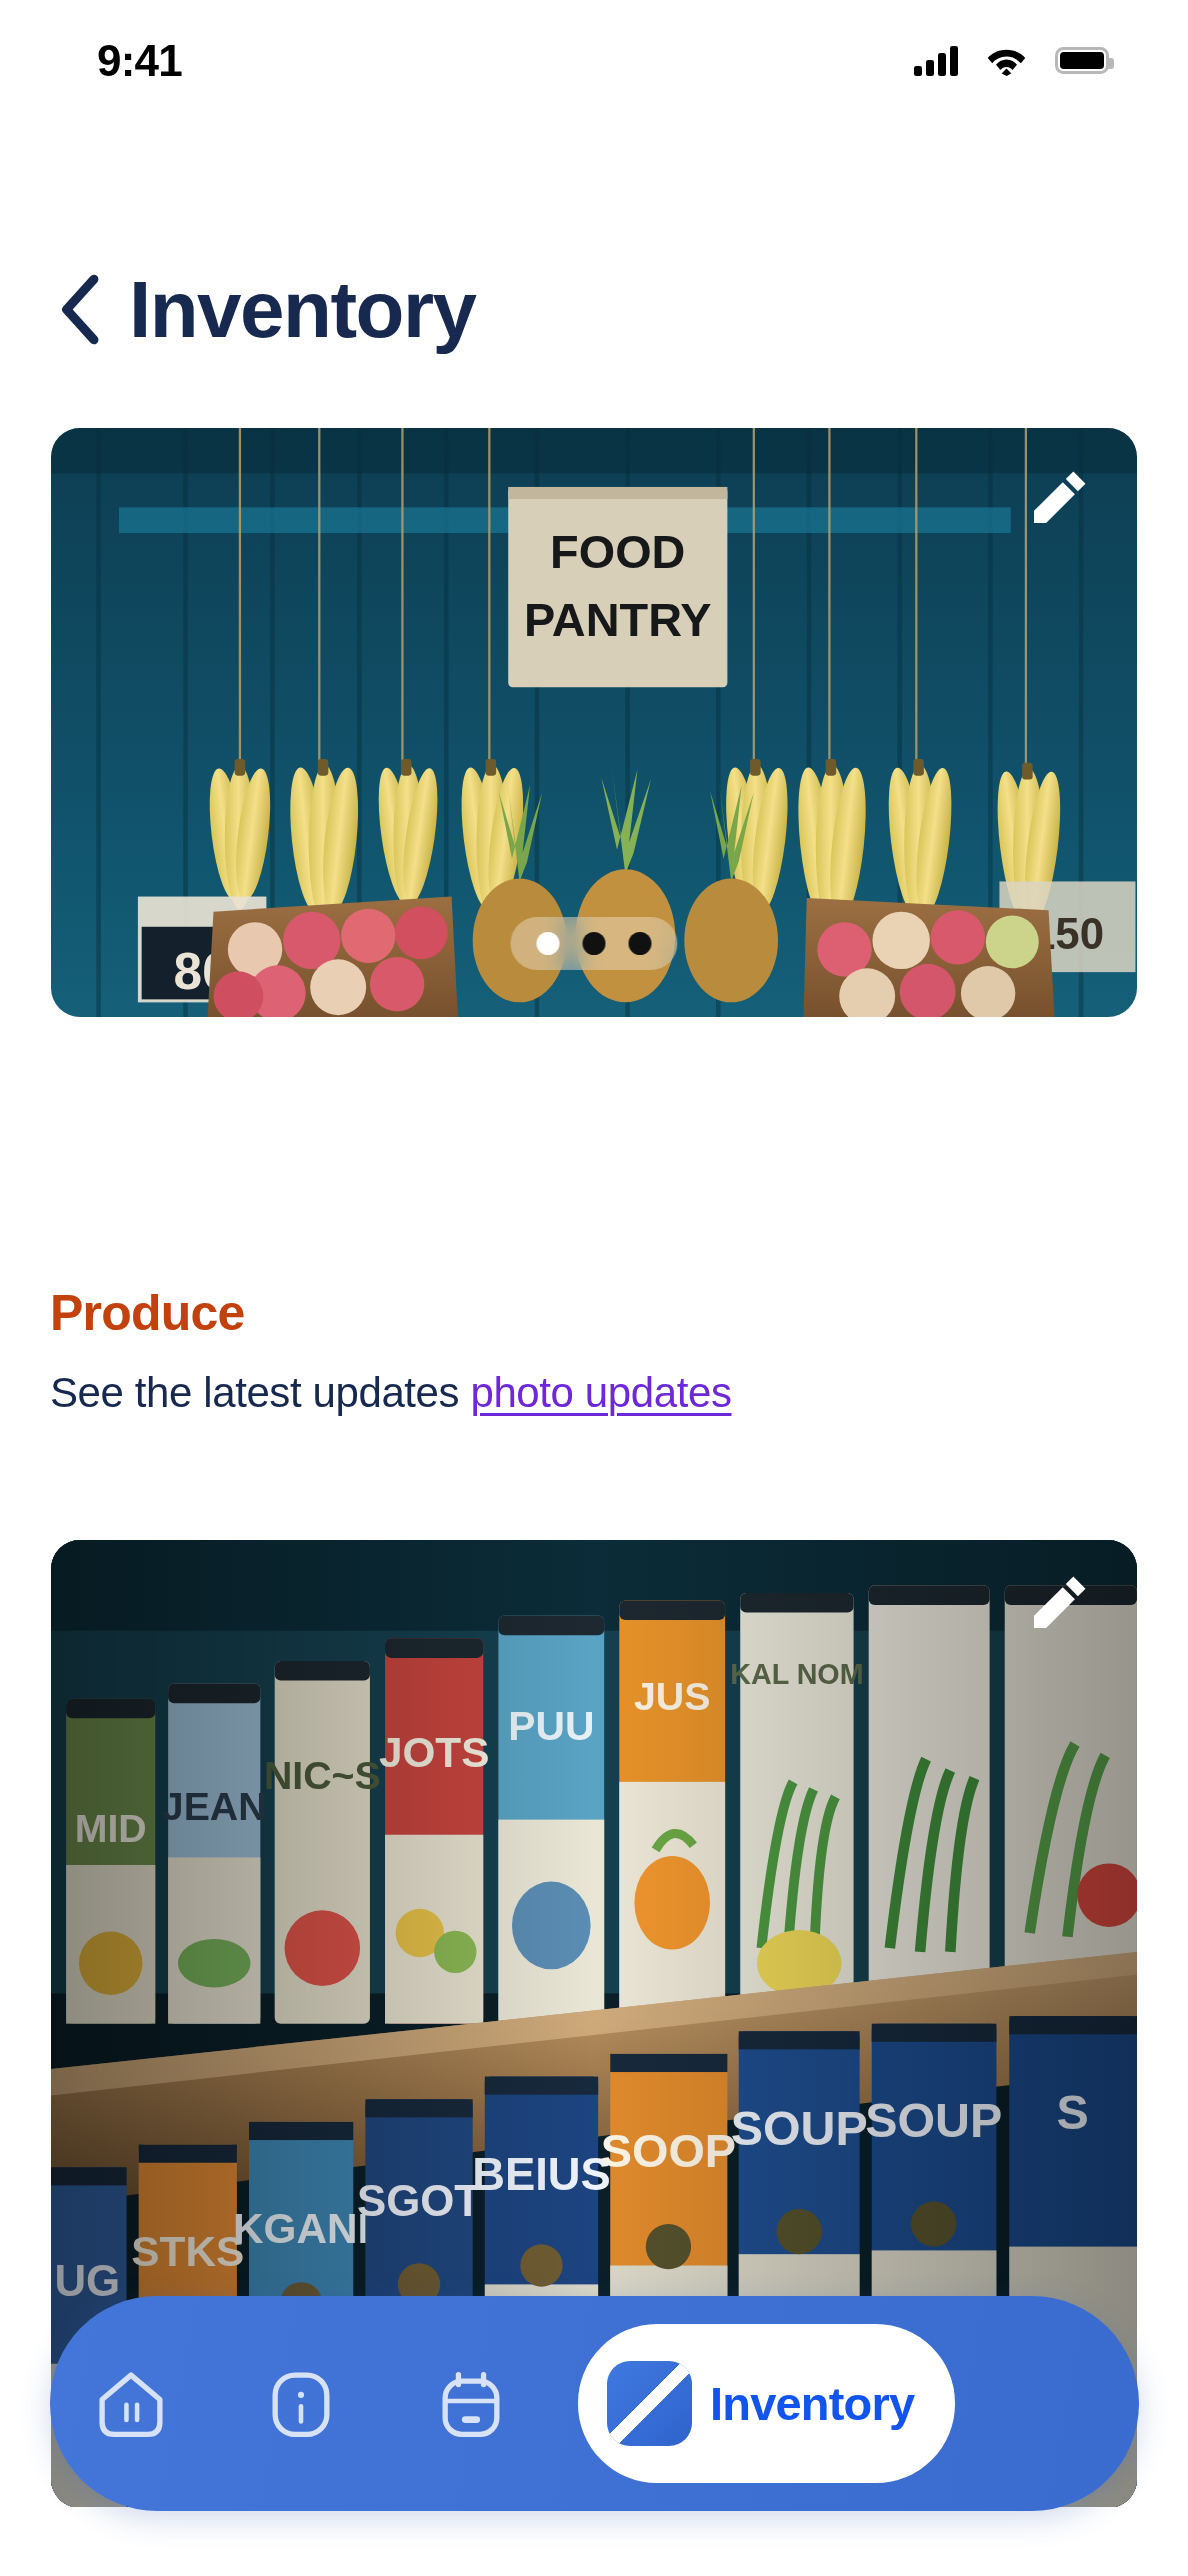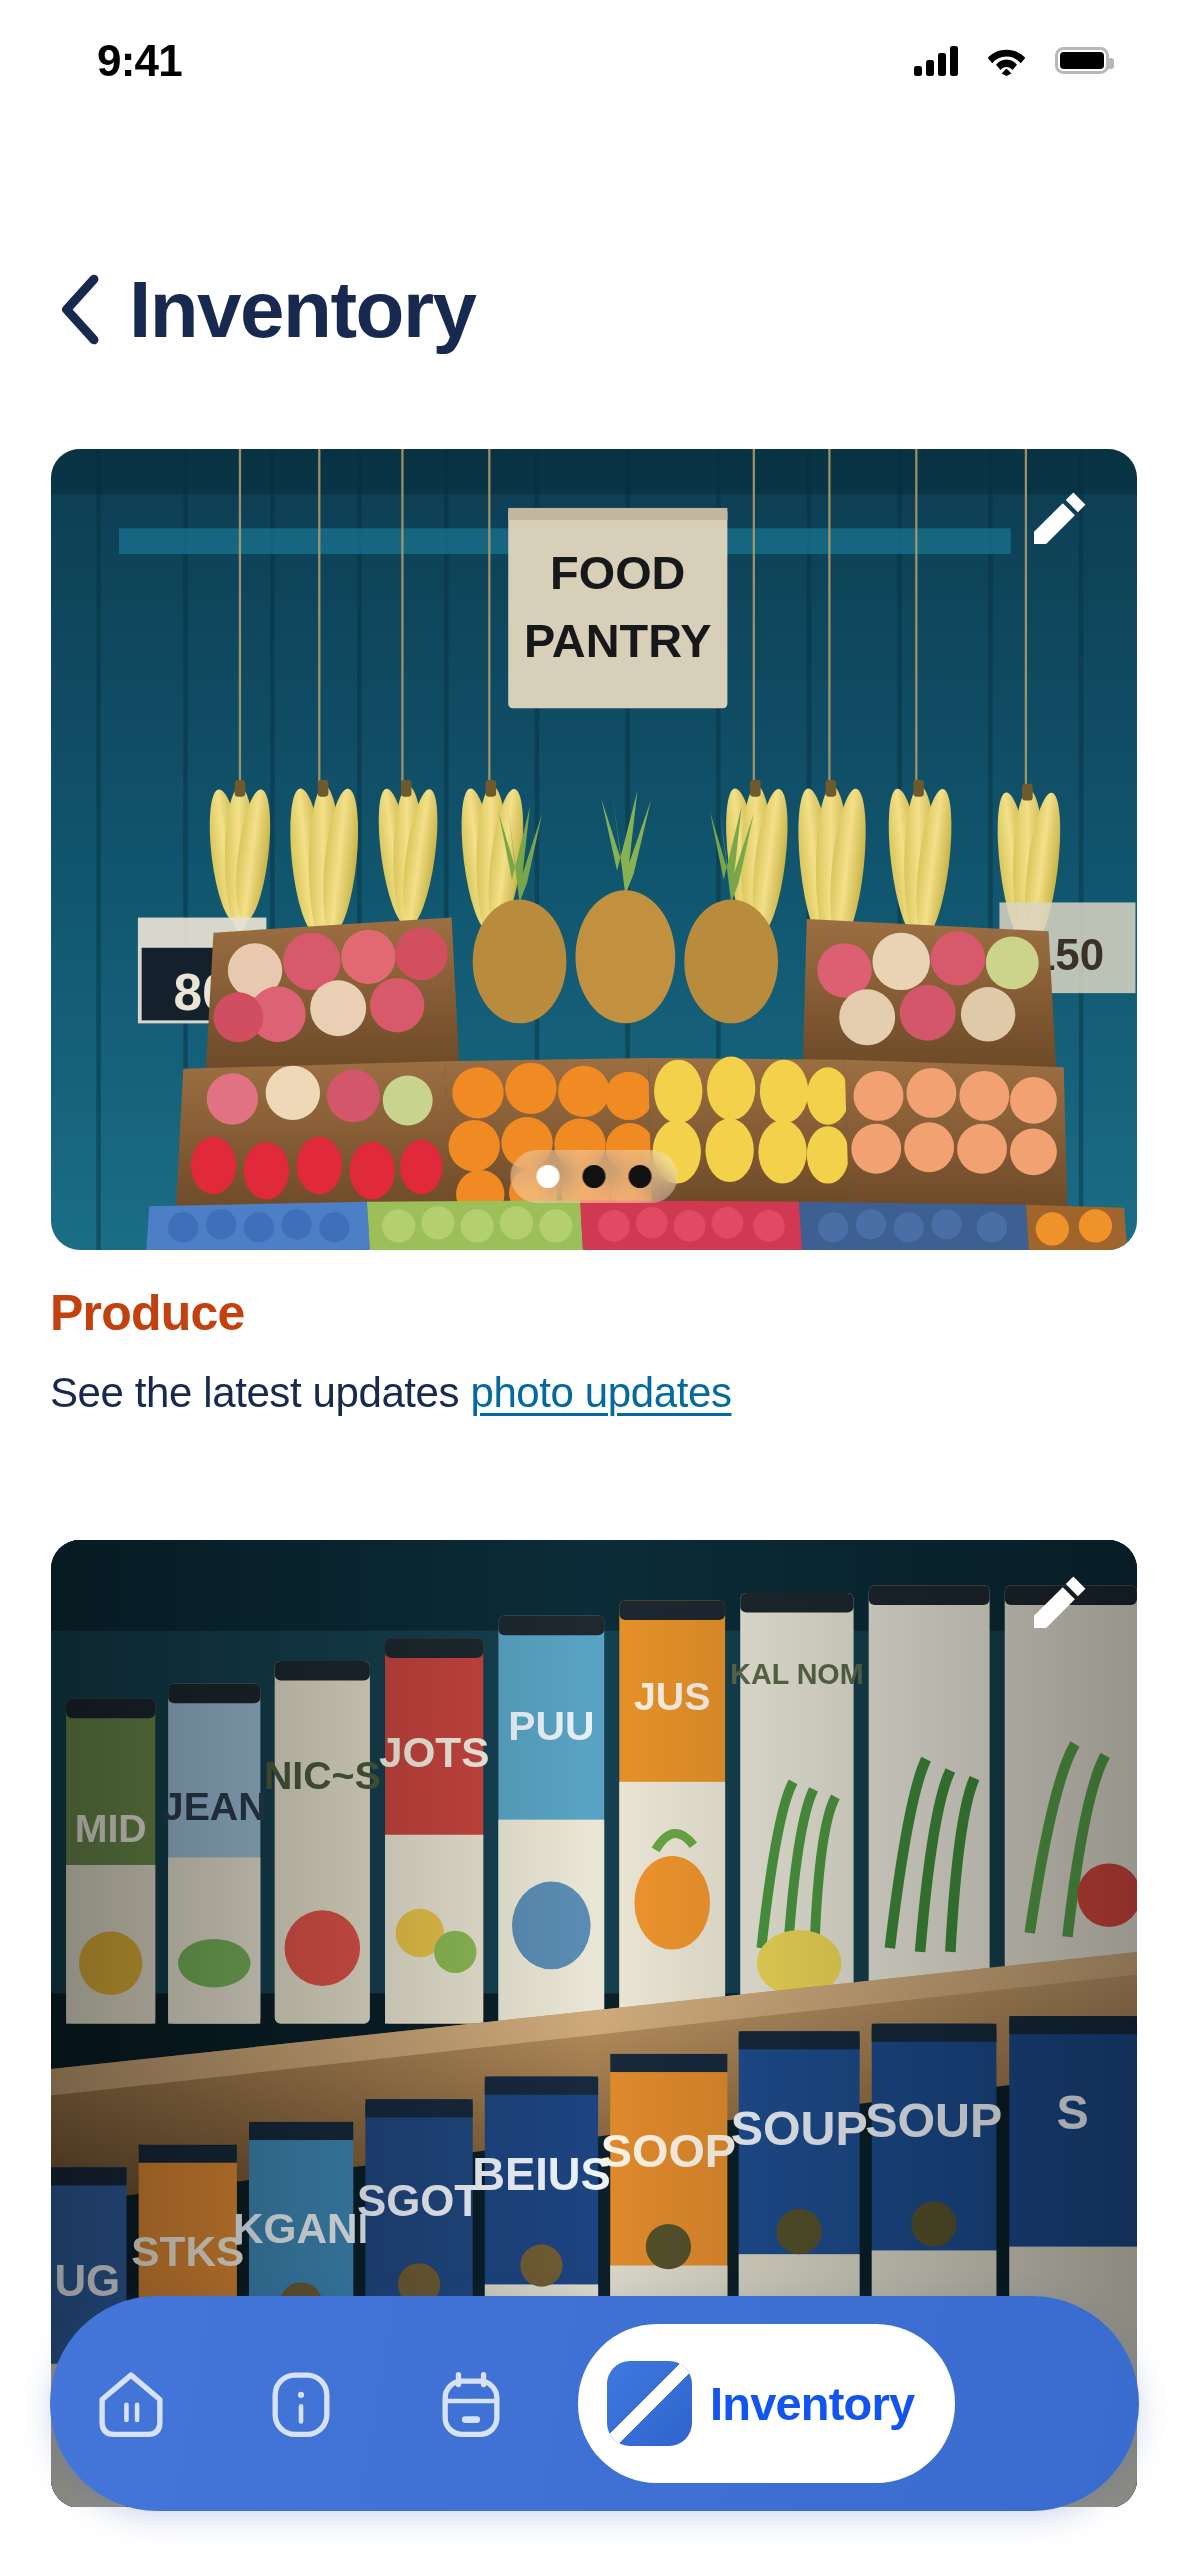--- a/index.html
+++ b/index.html
@@ -52,21 +52,21 @@
   .page-title{
     font-size:80px; font-weight:700; color:#17294f; letter-spacing:-1.5px;
     line-height:1;
   }
 
   
   .photo-card{
     position:absolute; left:51px; width:1086px;
     border-radius:29px; overflow:hidden;
   }
-  #card-produce{ top:449px; height:801px; }
+  #card-produce{ top:428px; height:589px; }
   #card-canned{ top:1540px; height:968px; }
 
   .card-img{ position:absolute; inset:0; overflow:hidden; }
 
   
   .edit-icon{
     position:absolute; width:59px; height:59px; cursor:pointer; z-index:6;
   }
   #card-produce .edit-icon{ right:47px; top:39px; }
   #card-canned  .edit-icon{ right:47px; top:32px; }
@@ -89,21 +89,21 @@
   #block-produce{ top:1285px; }
   .section-title{
     font-size:50px; font-weight:700; color:#c2410c; letter-spacing:-0.8px;
     line-height:1.15; margin-bottom:23px;
   }
   .section-desc{
     font-size:42px; font-weight:400; color:#17294f; letter-spacing:-0.4px;
     line-height:1.3;
   }
   .section-desc a{
-    color:#0369a1; text-decoration:underline; text-underline-offset:6px;
+    color:#6d28d9; text-decoration:underline; text-underline-offset:6px;
     text-decoration-thickness:3px; cursor:pointer;
   }
 
   
   .bottom-nav{
     position:absolute; left:50px; top:2296px;
     width:1089px; height:215px; border-radius:107px;
     background:linear-gradient(100deg,#4376d8 0%,#3a6ccf 100%);
     display:flex; align-items:center; z-index:30;
     box-shadow:0 7.6px 30px rgba(40,80,170,0.22);

